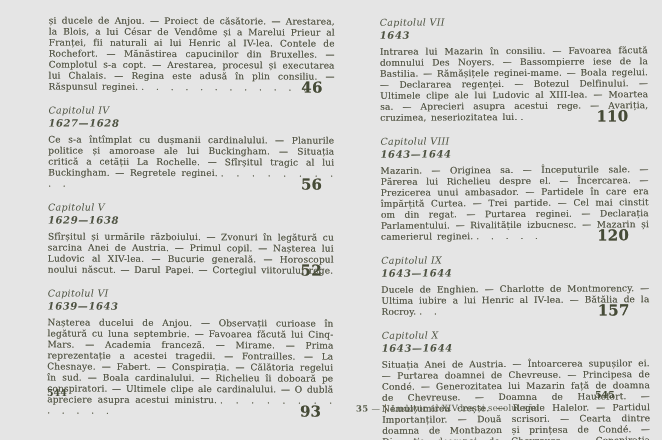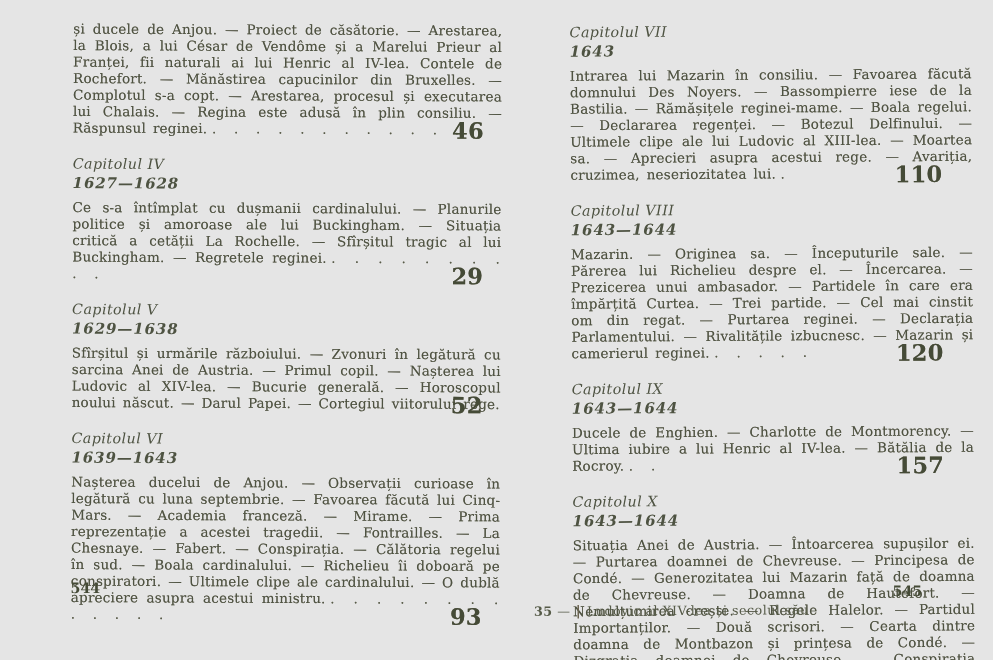--- a/index.html
+++ b/index.html
@@ -56,21 +56,21 @@
   <div class="page left">
 
     <div class="entry">
 
       <p class="summary"><span>și ducele de Anjou. — Proiect de căsătorie. — Arestarea, la Blois, a lui César de Vendôme și a Marelui Prieur al Franței, fii naturali ai lui Henric al IV-lea. Contele de Rochefort. — Mănăstirea capucinilor din Bruxelles. — Complotul s-a copt. — Arestarea, procesul și executarea lui Chalais. — Regina este adusă în plin consiliu. — Răspunsul reginei.</span><span class="leaders">. . . . . . . . . . . .</span><span class="pnum">46</span></p>
     </div>
 
     <div class="entry">
       <div class="head">Capitolul IV</div>
       <div class="years">1627—1628</div>
-      <p class="summary"><span>Ce s-a întîmplat cu dușmanii cardinalului. — Planurile politice și amoroase ale lui Buckingham. — Situația critică a cetății La Rochelle. — Sfîrșitul tragic al lui Buckingham. — Regretele reginei.</span><span class="leaders">. . . . . . . . . .</span><span class="pnum">29</span></p>
+      <p class="summary"><span>Ce s-a întîmplat cu dușmanii cardinalului. — Planurile politice și amoroase ale lui Buckingham. — Situația critică a cetății La Rochelle. — Sfîrșitul tragic al lui Buckingham. — Regretele reginei.</span><span class="leaders">. . . . . . . . . .</span><span class="pnum">56</span></p>
     </div>
 
     <div class="entry">
       <div class="head">Capitolul V</div>
       <div class="years">1629—1638</div>
       <p class="summary"><span>Sfîrșitul și urmările războiului. — Zvonuri în legătură cu sarcina Anei de Austria. — Primul copil. — Nașterea lui Ludovic al XIV-lea. — Bucurie generală. — Horoscopul noului născut. — Darul Papei. — Cortegiul viitorului rege.</span><span class="leaders"></span><span class="pnum">52</span></p>
     </div>
 
     <div class="entry">
       <div class="head">Capitolul VI</div>

